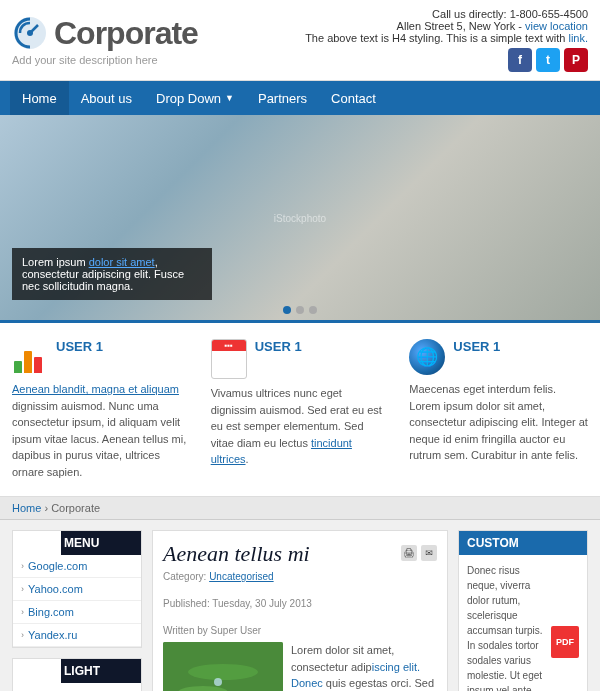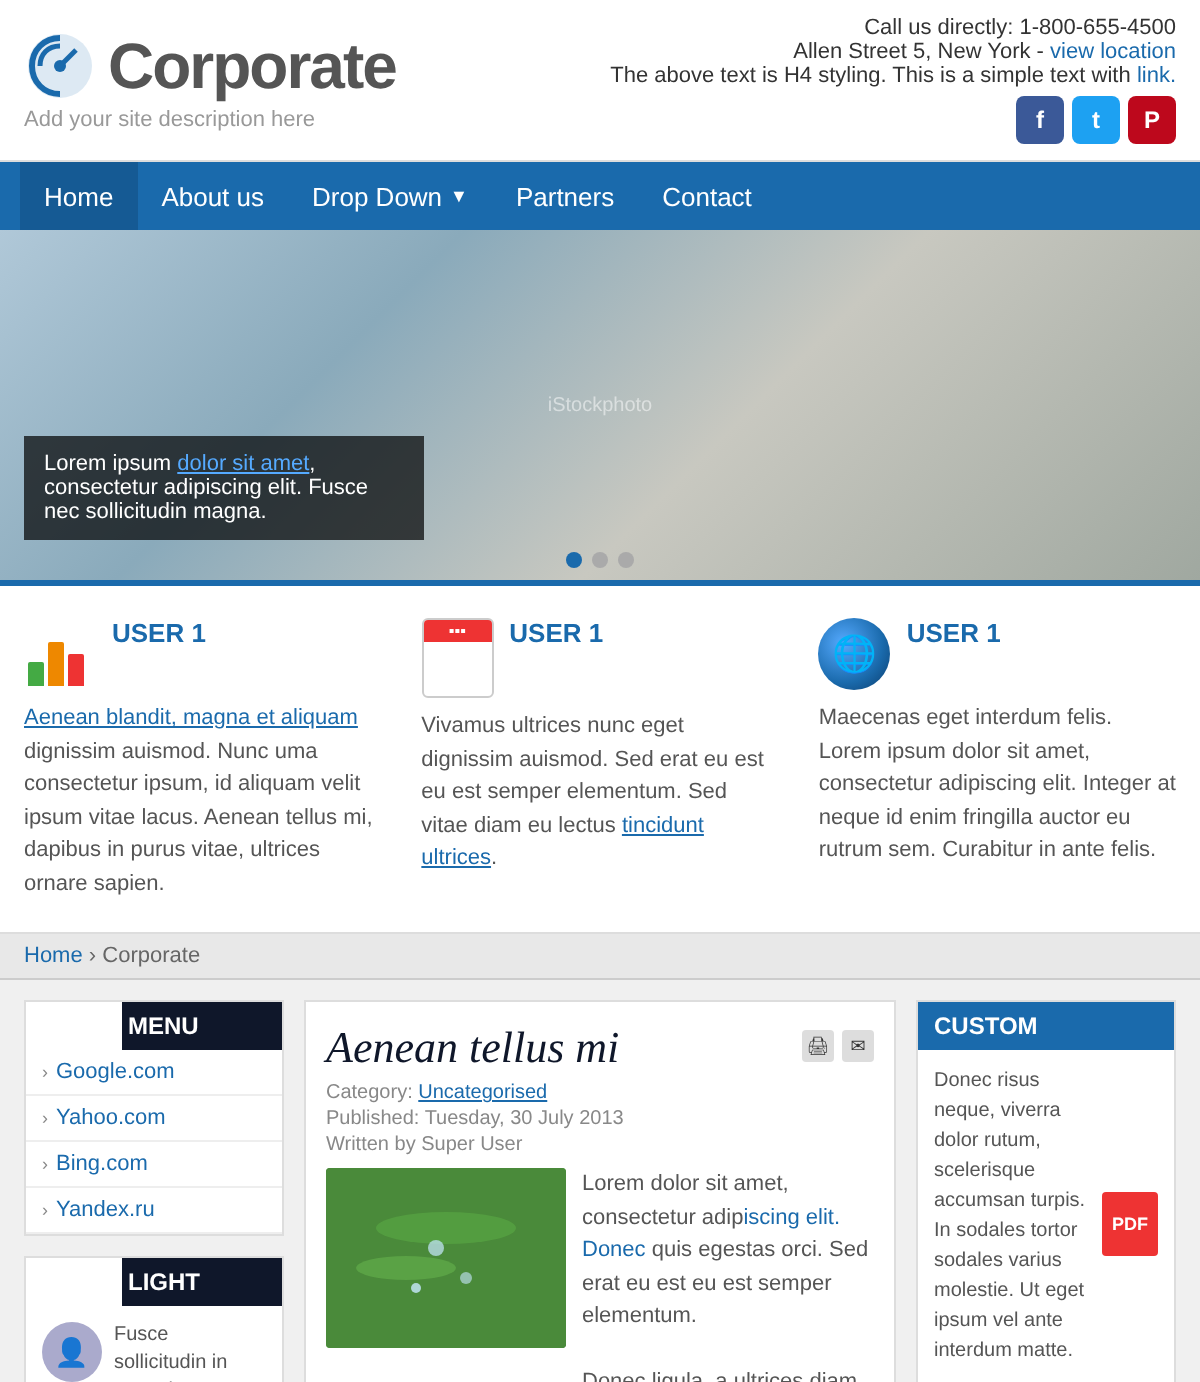--- a/index.html
+++ b/index.html
@@ -20,21 +20,21 @@
     .tw { background: #1da1f2; }
     .pt { background: #bd081c; }
 
     
     #nav { background: #1a6aac; display: flex; align-items: center; padding: 0 10px; height: 34px; }
     .nav-item { color: #fff; font-size: 13px; padding: 0 12px; height: 34px; display: flex; align-items: center; cursor: pointer; text-decoration: none; }
     .nav-item.home { background: #155a94; }
     .dropdown-arrow { margin-left: 4px; font-size: 9px; }
 
     
-    #hero { background: #cde; height: 175px; position: relative; overflow: hidden; display: flex; align-items: flex-end; padding-left: 27px; }
+    #hero { background: #cde; height: 205px; position: relative; overflow: hidden; display: flex; align-items: flex-end; padding-left: 27px; }
     #hero-bg { position: absolute; top: 0; left: 0; right: 0; bottom: 0; background: linear-gradient(135deg, #b0c8d8 0%, #8aaabb 30%, #c8c8c0 60%, #a0a8a0 100%); }
     #hero-overlay { position: absolute; bottom: 20px; left: 12px; background: rgba(0,0,0,0.7); color: #fff; padding: 8px 10px; max-width: 200px; font-size: 11px; z-index: 2; }
     #hero-overlay a { color: #5af; }
     #hero-dots { position: absolute; bottom: 6px; left: 50%; transform: translateX(-50%); display: flex; gap: 5px; z-index: 2; }
     .dot { width: 8px; height: 8px; border-radius: 50%; background: #aaa; cursor: pointer; }
     .dot.active { background: #1a6aac; }
     #istockphoto { position: absolute; top: 50%; left: 50%; transform: translate(-50%, -50%); color: rgba(255,255,255,0.5); font-size: 10px; z-index: 1; }
 
     
     #three-cols { background: #fff; display: flex; padding: 16px 12px; gap: 20px; border-top: 3px solid #1a6aac; border-bottom: 1px solid #ddd; }
@@ -69,21 +69,21 @@
     .sidebar-title { background: #0f172a; color: #fff; font-size: 12px; font-weight: bold; padding: 5px 3px; margin-left: 48px; }
     .sidebar-item { padding: 5px 8px; font-size: 11px; color: #1a6aac; border-bottom: 1px solid #eee; display: flex; align-items: center; gap: 4px; cursor: pointer; }
     .sidebar-arrow { color: #888; font-size: 9px; }
     .sidebar-light { padding: 8px; display: flex; gap: 6px; }
     .sidebar-avatar { width: 30px; height: 30px; border-radius: 50%; background: #aac; flex-shrink: 0; overflow: hidden; display: flex; align-items: center; justify-content: center; font-size: 14px; }
     .sidebar-light-text { font-size: 10px; color: #555; line-height: 1.4; }
 
     
     #article { flex: 1; background: #fff; padding: 10px; border: 1px solid #ddd; }
     .article-title { font-size: 22px; color: #0f172a; font-style: italic; font-family: Georgia, serif; margin-bottom: 4px; }
-    .article-meta { font-size: 10px; color: #888; margin-bottom: 6px; display: flex; flex-direction: column; gap: 2px; }
+    .article-meta { font-size: 10px; color: #888; margin-bottom: 6px; display: flex; flex-direction: column; gap: 16px; }
     .article-meta a { color: #1a6aac; }
     .meta-icon { width: 16px; height: 16px; background: #ddd; border-radius: 2px; display: inline-flex; align-items: center; justify-content: center; font-size: 9px; cursor: pointer; }
     .article-content { display: flex; gap: 8px; }
     .article-img { width: 120px; height: 90px; flex-shrink: 0; background: linear-gradient(135deg, #4a8a3a, #6ab850, #3a7030); border-radius: 2px; overflow: hidden; display: flex; align-items: center; justify-content: center; }
     .article-text { font-size: 11px; color: #555; line-height: 1.5; }
 
     
     #custom-sidebar { width: 130px; flex-shrink: 0; }
     .custom-section { background: #fff; border: 1px solid #ddd; padding: 0; }
     .custom-title { background: #1a6aac; color: #fff; font-size: 12px; font-weight: bold; padding: 5px 8px; }

